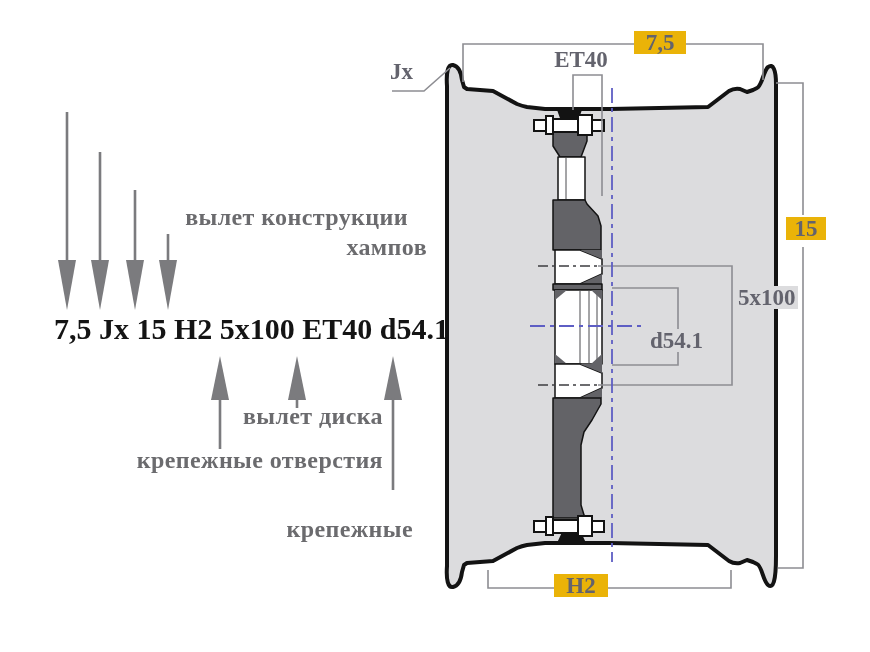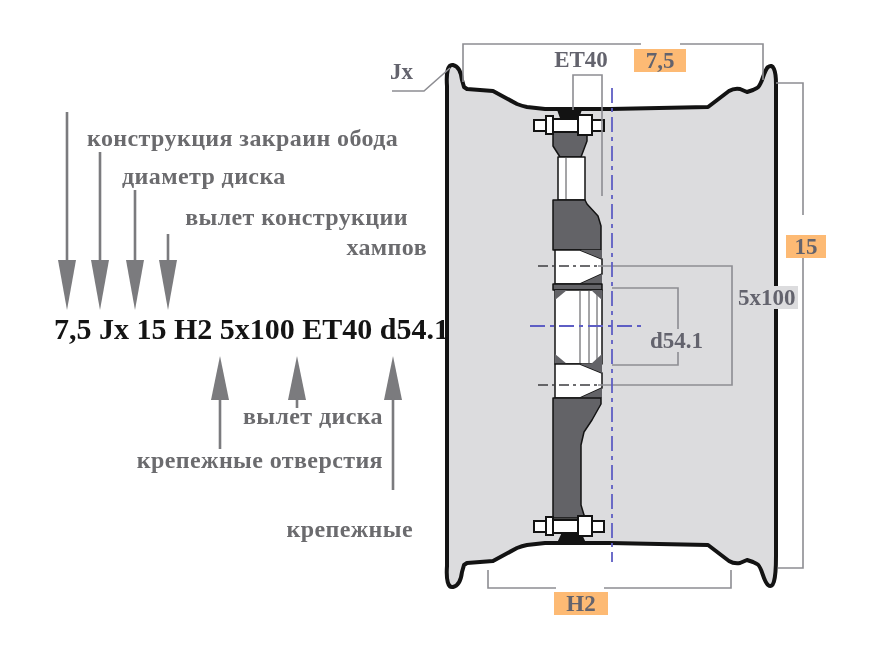--- a/index.html
+++ b/index.html
@@ -10,21 +10,21 @@
   html,body{margin:0;padding:0;background:#fff;}
   #stage{position:relative;width:870px;height:652px;background:#fff;overflow:hidden;
          font-family:"Liberation Serif",serif;}
   #drawing-svg{position:absolute;left:0;top:0;}
   .lbl{position:absolute;font:bold 24px "Liberation Serif",serif;color:var(--label-gray);
        letter-spacing:.4px;white-space:nowrap;line-height:1;}
   .marking{position:absolute;font:bold 30px "Liberation Serif",serif;color:var(--marking-black);
        white-space:nowrap;line-height:1;}
   .dim{position:absolute;font:bold 23px "Liberation Serif",serif;color:var(--dim-text-gray);
        white-space:nowrap;line-height:1;text-align:center;}
-  .bg-white{background:#fdba74;padding:0 3px;margin-top:18px;}
+  .bg-white{background:#eab308;padding:0 3px;}
   .bg-gray{background:var(--rim-fill);padding:0 2px;}
   
   .outline{fill:var(--rim-fill);stroke:var(--outline-black);stroke-width:4;stroke-linejoin:round;}
   .dark{fill:var(--disc-fill);stroke:var(--outline-black);stroke-width:1.5;stroke-linejoin:round;}
   .darknb{fill:var(--disc-fill);}
   .blackfill{fill:var(--outline-black);}
   .whitepart{fill:#ffffff;stroke:var(--outline-black);stroke-width:1.5;stroke-linejoin:round;}
   .innerline{stroke:#4a4a4e;stroke-width:1;}
   .thin{stroke:var(--dim-line-gray);stroke-width:1.6;fill:none;}
   .axis{stroke:#3c3c40;stroke-width:1.3;fill:none;stroke-dasharray:10 4 3 4;}
@@ -137,22 +137,20 @@
       <polyline class="thin" points="604,588 731,588 731,570"></polyline>
 
       <line class="axis" x1="538" y1="266" x2="600" y2="266"></line>
       <line class="axis" x1="538" y1="385" x2="600" y2="385"></line>
     </g>
 
     <line class="blue" x1="612" y1="88" x2="612" y2="562"></line>
     <line class="blue" x1="530" y1="326" x2="646" y2="326"></line>
   </svg>
 
-  <div class="lbl" style="left:87px;top:126px">конструкция закраин обода</div>
-  <div class="lbl" style="left:122px;top:164px">диаметр диска</div>
   <div class="lbl" style="right:462px;top:205px">вылет конструкции</div>
   <div class="lbl" style="right:443px;top:235px">хампов</div>
 
   <div class="marking" style="left:54px;top:314px">7,5 Jx 15 H2 5x100 ET40 d54.1</div>
 
   <div class="lbl" style="right:487px;top:404px">вылет диска</div>
   <div class="lbl" style="right:487px;top:448px">крепежные отверстия</div>
   <div class="lbl" style="right:457px;top:517px">крепежные</div>
 
   <div class="dim bg-white" style="left:634px;top:31px;width:46px">7,5</div>

